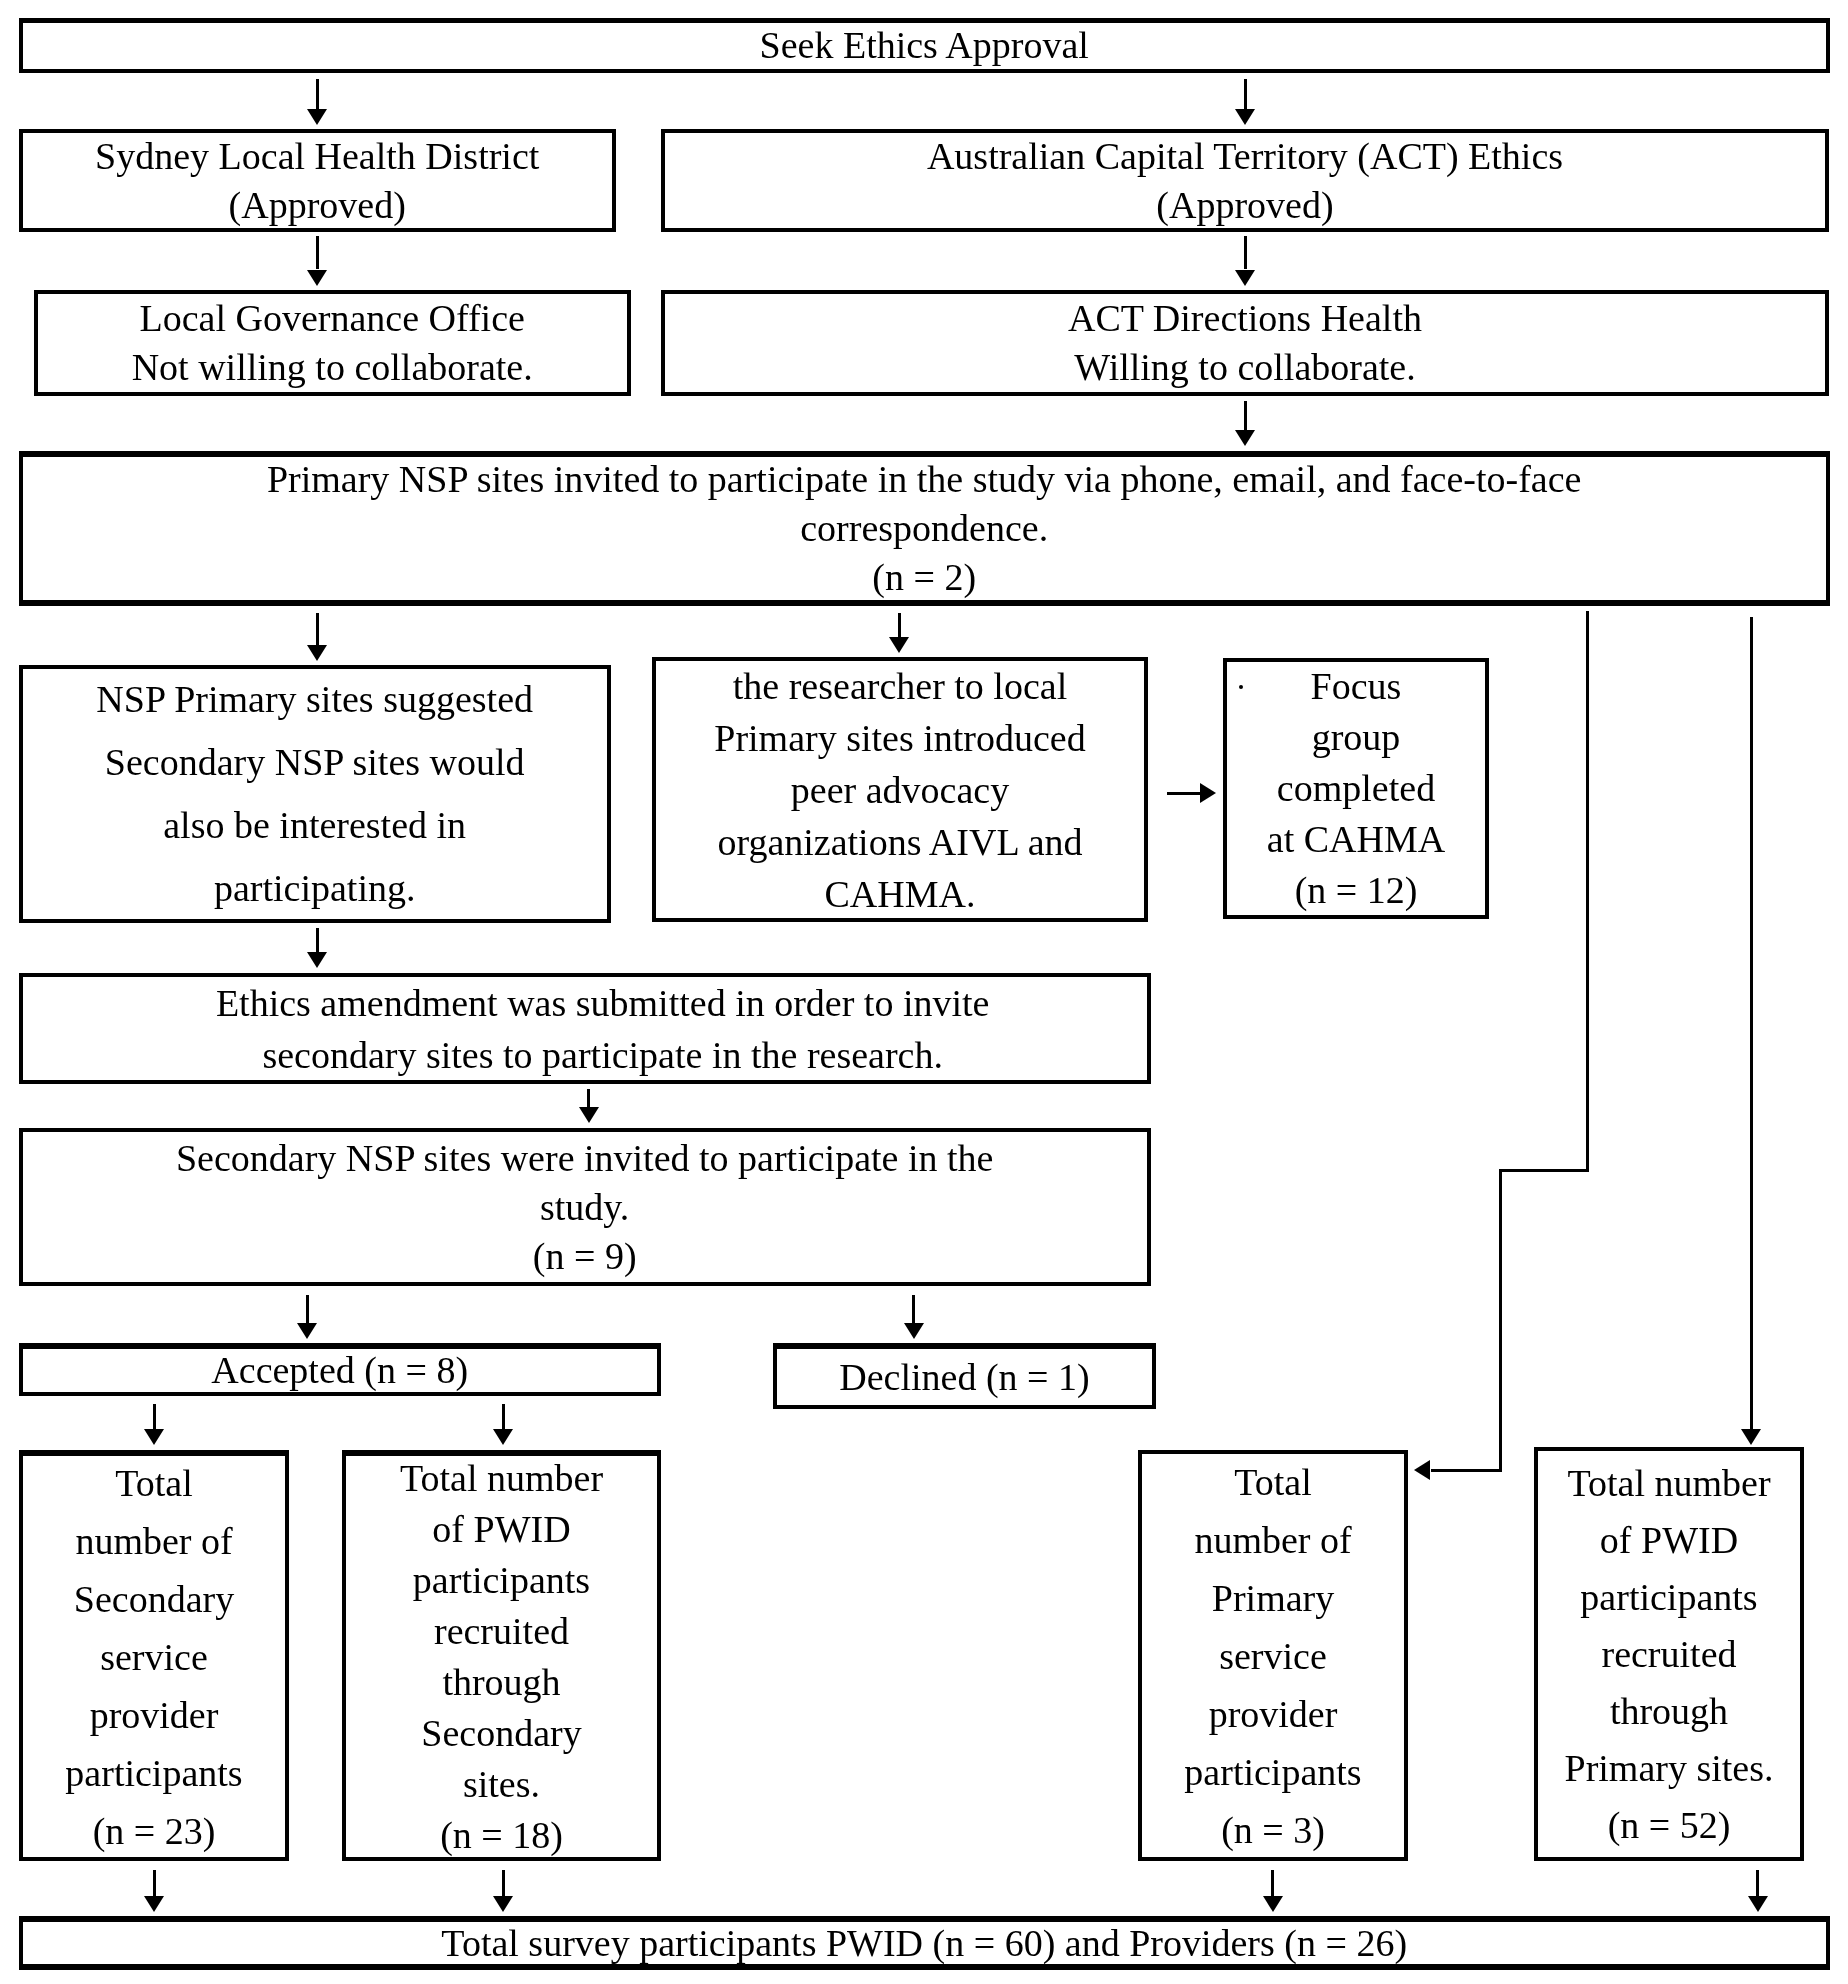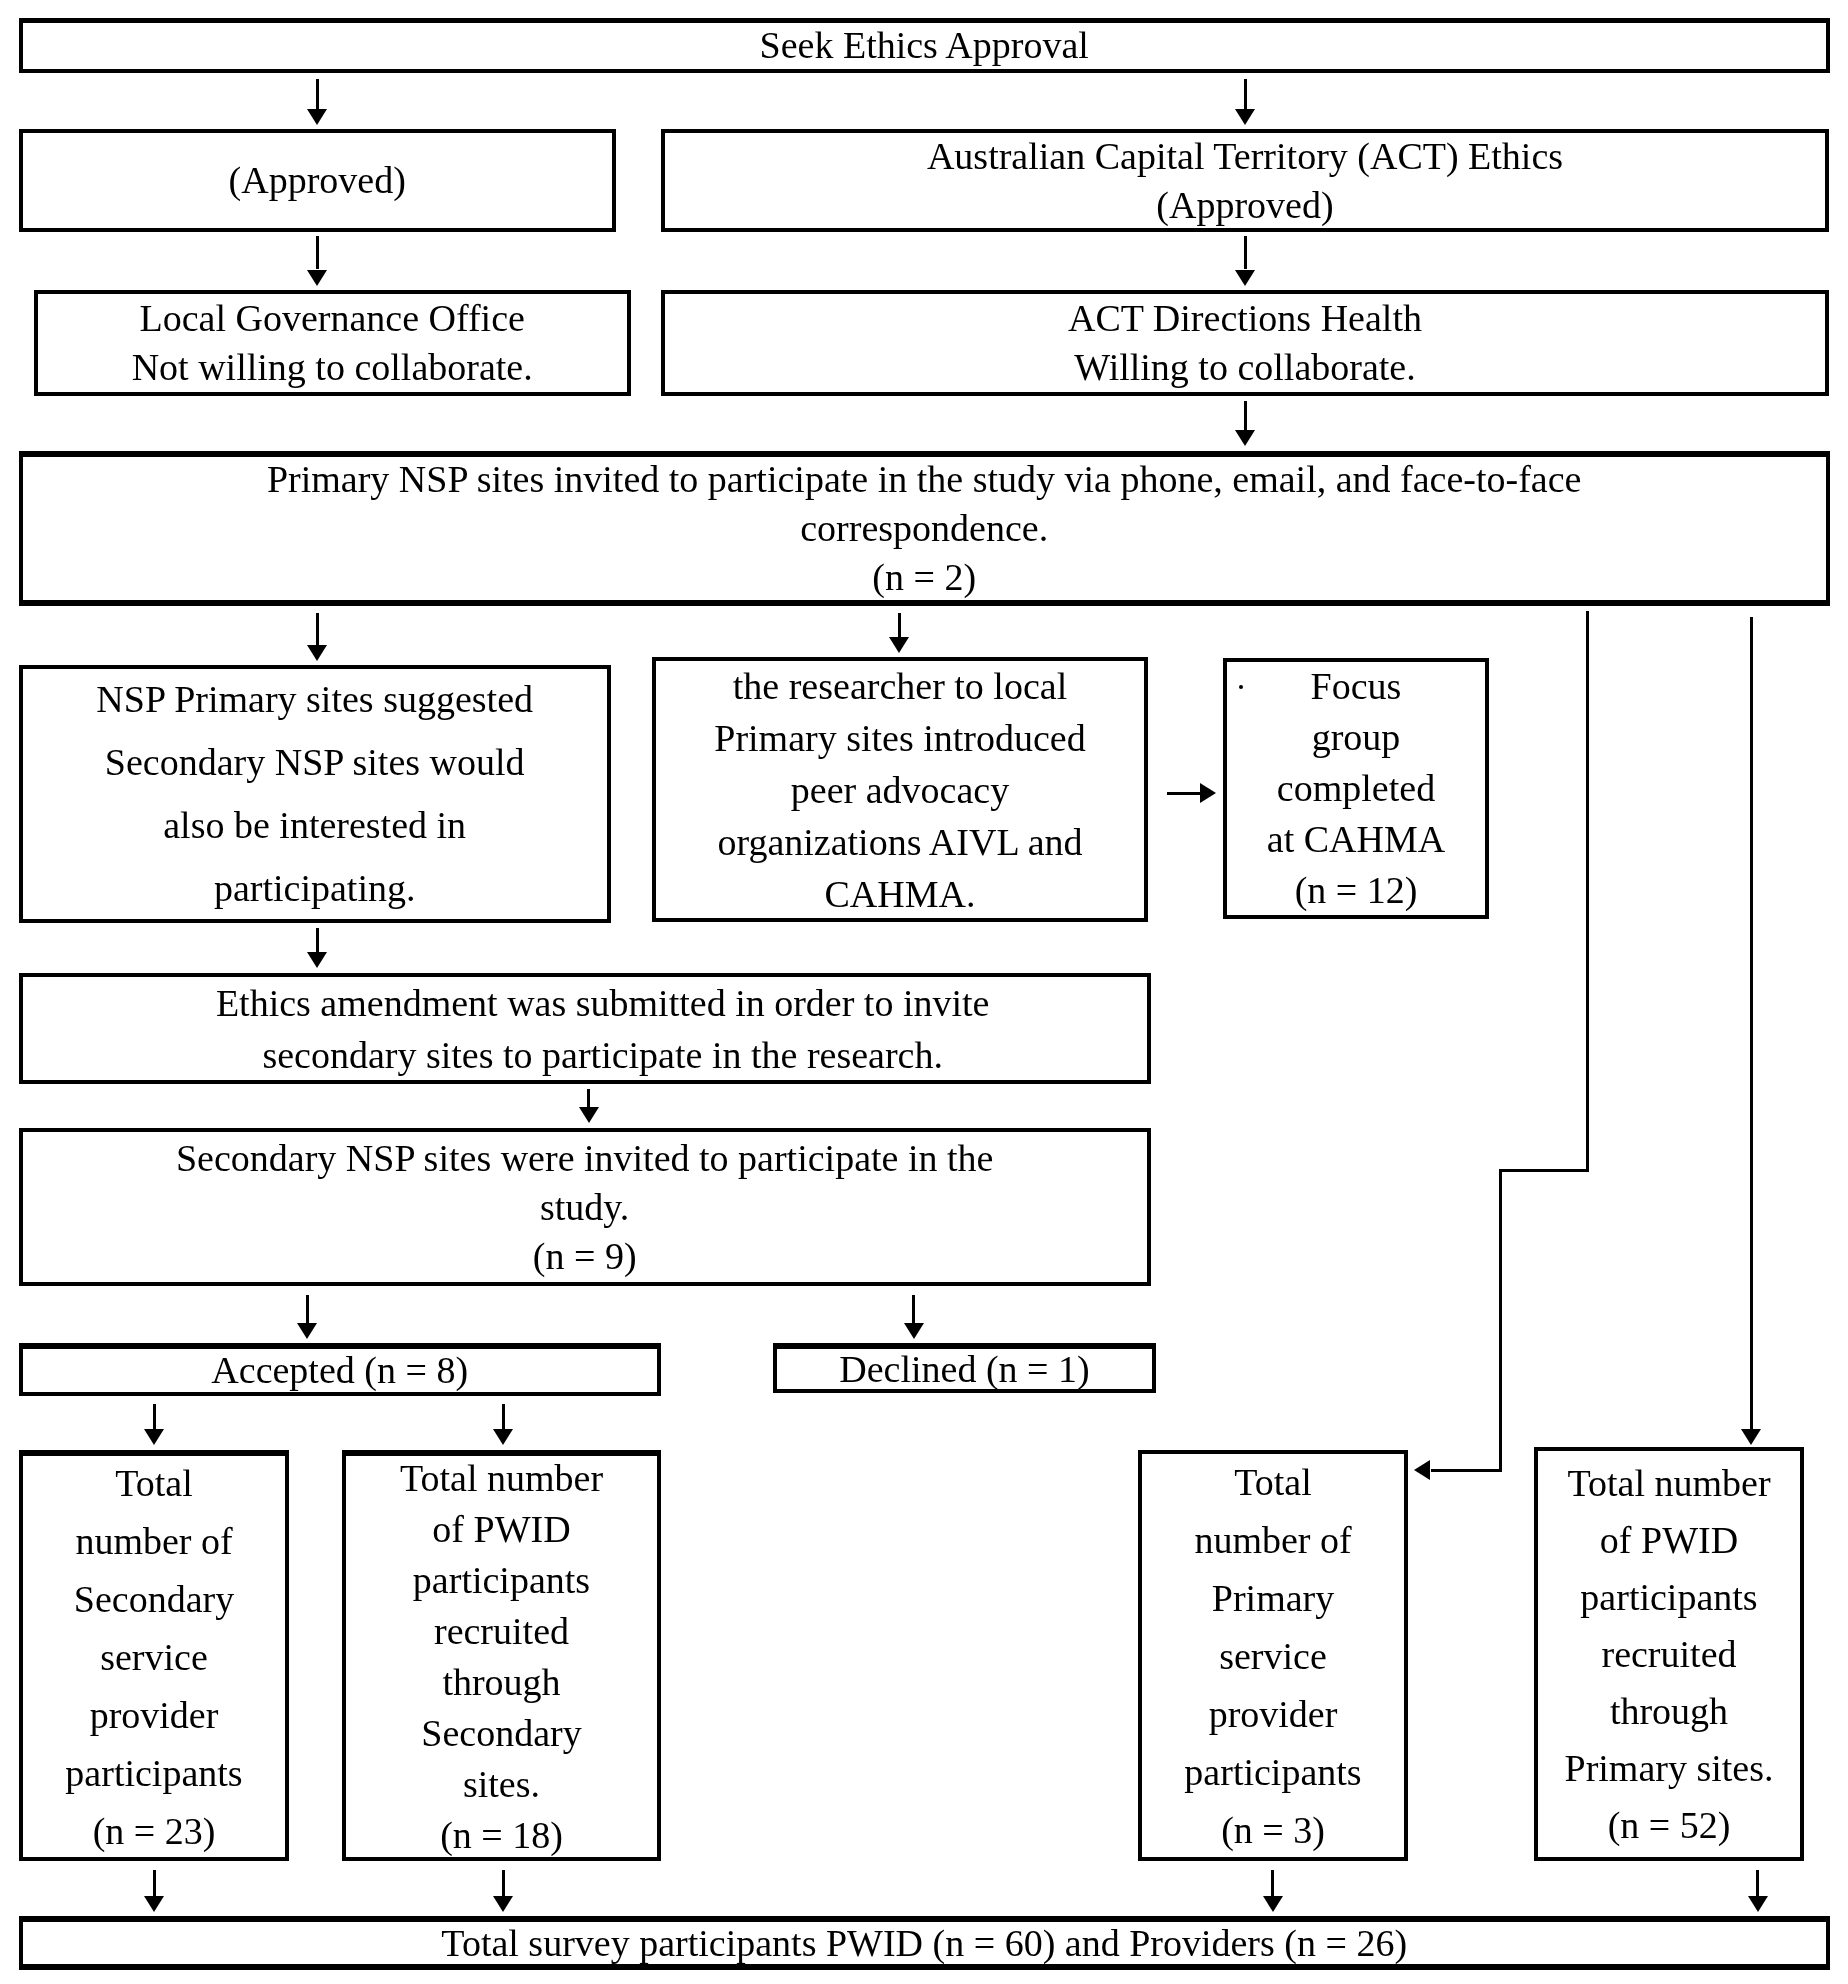--- a/index.html
+++ b/index.html
@@ -49,20 +49,21 @@
   <div class="node" style="left:18.7px;top:17.7px;width:1811px;height:55px;border-top-width:5.9px;">
     <div class="ln">Seek Ethics Approval</div>
   </div>
 
   <span class="sv" style="left:316px;top:79px;height:30.5px;"></span>
   <span class="hd" style="left:307px;top:109px;"></span>
   <span class="sv" style="left:1244px;top:79px;height:30.5px;"></span>
   <span class="hd" style="left:1235px;top:109px;"></span>
 
   <div class="node" style="left:18.7px;top:129px;width:597px;height:103px;">
+    <div class="ln">Sydney Local Health District</div>
     <div class="ln">(Approved)</div>
   </div>
   <div class="node" style="left:661px;top:129px;width:1168px;height:103px;">
     <div class="ln">Australian Capital Territory (ACT) Ethics</div>
     <div class="ln">(Approved)</div>
   </div>
 
   <span class="sv" style="left:316px;top:236px;height:33px;"></span>
   <span class="hd" style="left:307px;top:270px;"></span>
   <span class="sv" style="left:1244px;top:236px;height:33px;"></span>
@@ -144,21 +145,21 @@
   </div>
 
   <span class="sv" style="left:306px;top:1295px;height:28px;"></span>
   <span class="hd" style="left:297px;top:1323px;"></span>
   <span class="sv" style="left:912px;top:1295px;height:28px;"></span>
   <span class="hd" style="left:904px;top:1323px;"></span>
 
   <div class="node" style="left:18.7px;top:1343px;width:642px;height:53px;border-top-width:6.9px;">
     <div class="ln">Accepted (n = 8)</div>
   </div>
-  <div class="node" style="left:773px;top:1343px;width:383px;height:50px;border-top-width:6.9px;">
+  <div class="node" style="left:773px;top:1343px;width:383px;height:66px;border-top-width:6.9px;">
     <div class="ln">Declined (n = 1)</div>
   </div>
 
   <span class="sv" style="left:153px;top:1404px;height:25px;"></span>
   <span class="hd" style="left:144px;top:1429px;"></span>
   <span class="sv" style="left:502px;top:1404px;height:25px;"></span>
   <span class="hd" style="left:493px;top:1429px;"></span>
 
   <div class="node" style="left:19px;top:1450px;width:270px;height:411px;line-height:58px;border-top-width:6.9px;">
     <div class="ln">Total</div>

